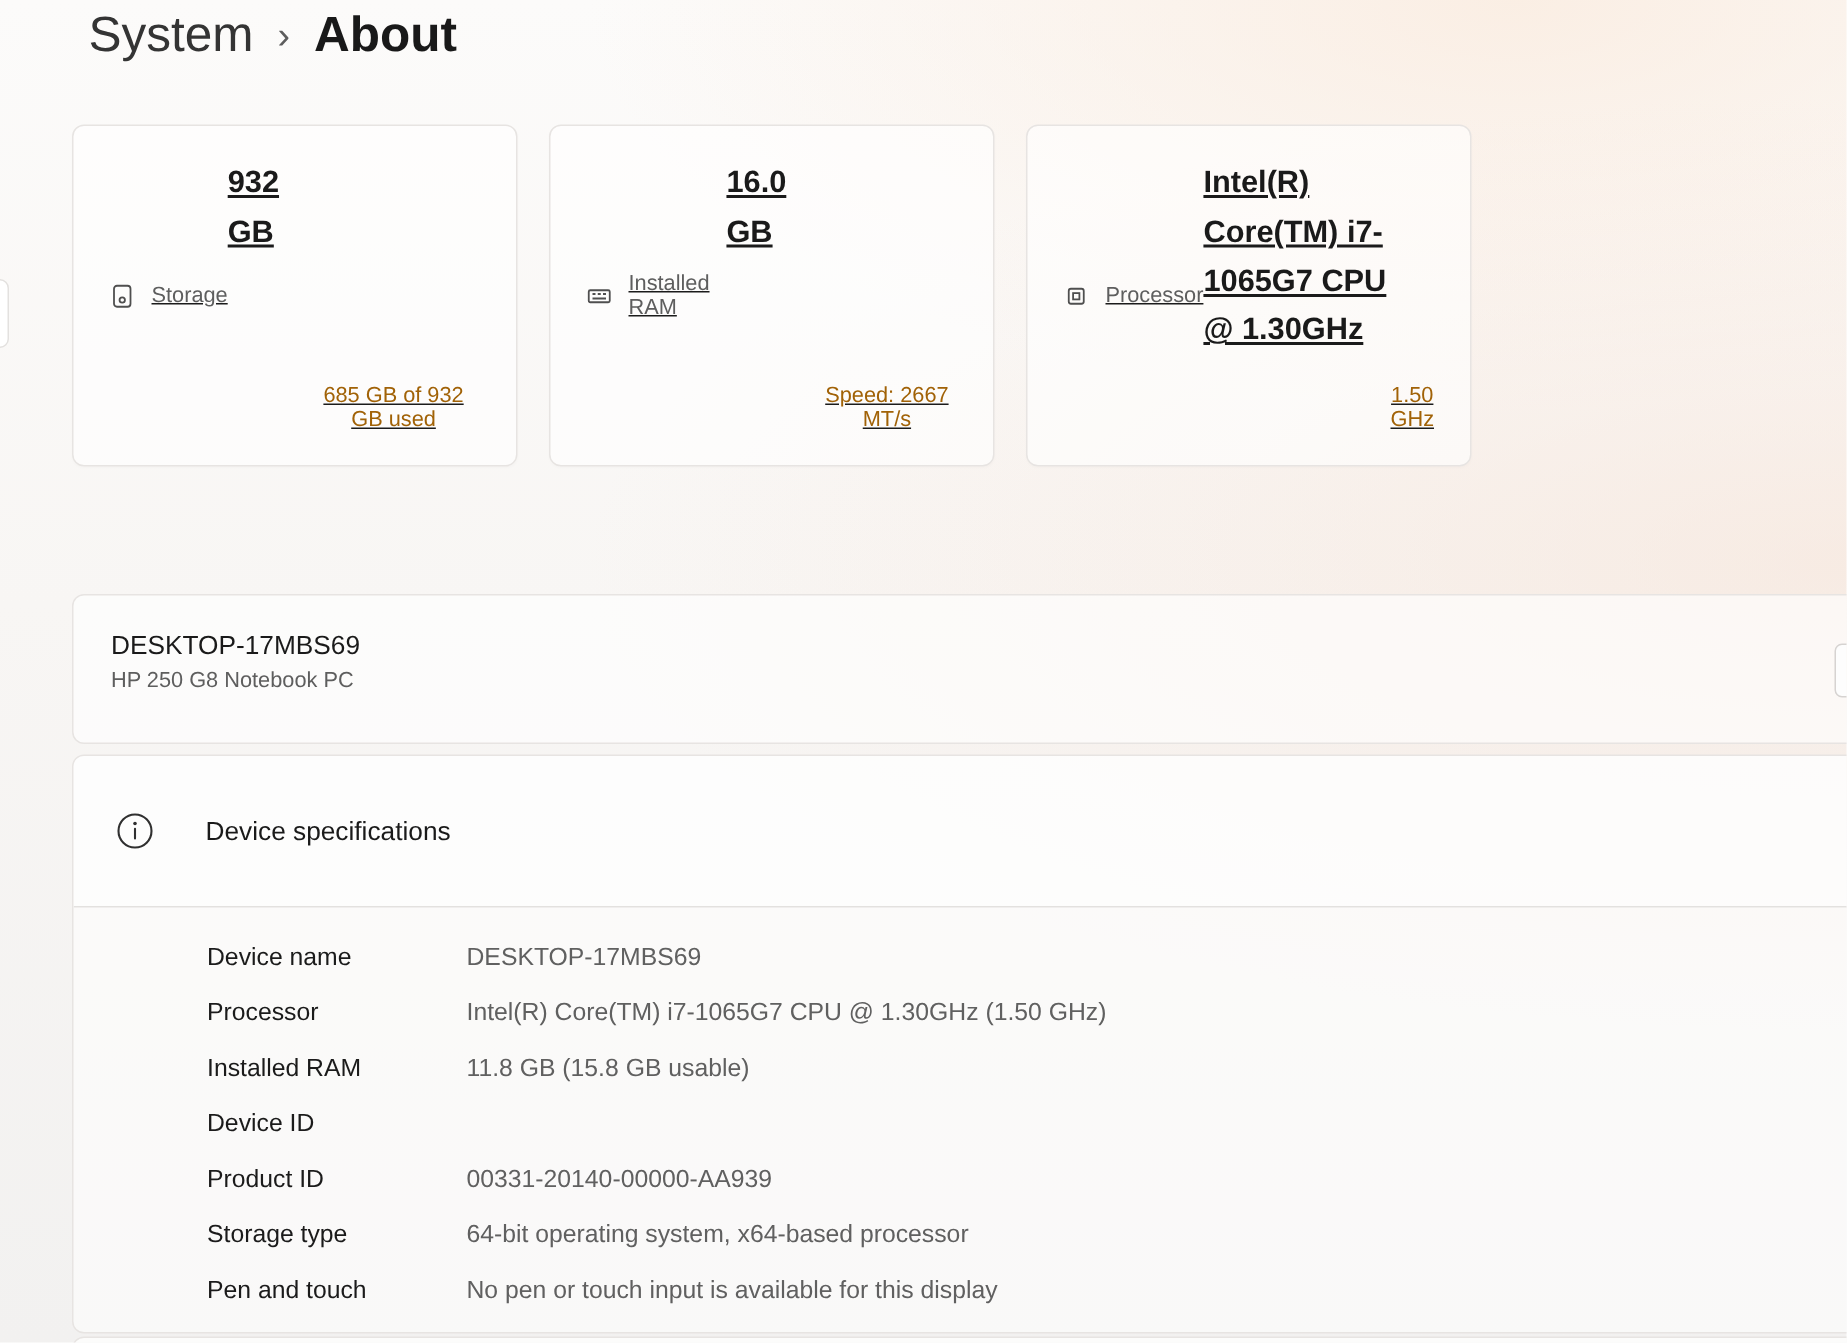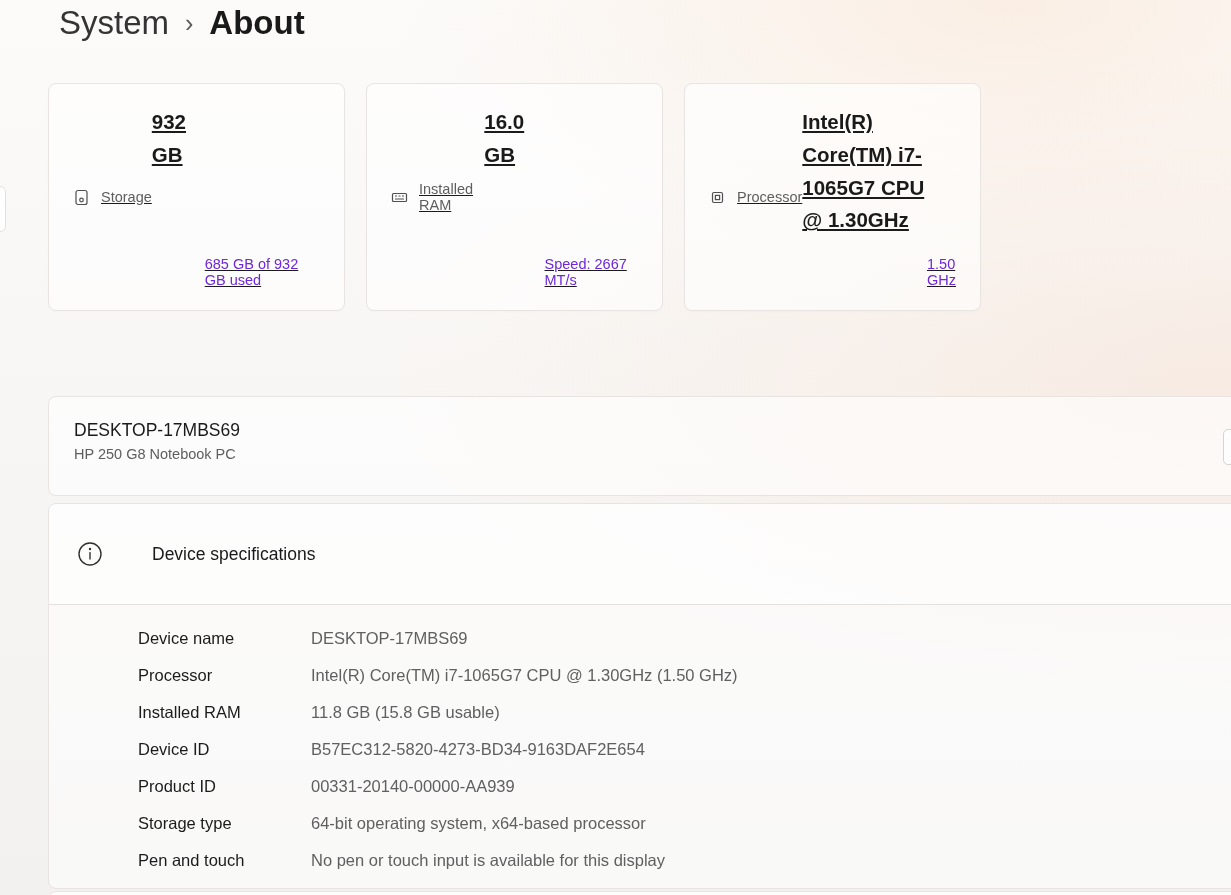--- a/index.html
+++ b/index.html
@@ -26,37 +26,37 @@
 
   
   .cards-row { position:absolute; top:83px; left:48px; display:flex; gap:21px; }
   .card { width:297px; height:228px; background:rgba(255,255,255,0.62);
     border:1px solid #e7e4e2; border-radius:8px; padding:22px 24px;
     display:flex; flex-direction:row; box-shadow:0 1px 2px rgba(0,0,0,0.02);text-decoration:underline; }
   .card-head { display:flex; align-items:center; gap:11px; color:#5e5e5e; }
   .card-label { font-size:14.5px; }
   .icon { display:inline-flex; color:#4f4f4f; flex:0 0 auto; }
   .card-value { font-size:20.5px; font-weight:700; color:#1a1a1a; line-height:1.6; }
-  .card-detail { margin-top:auto; font-size:14.5px; color:#6d28d9; }
+  .card-detail { margin-top:auto; font-size:14.5px; color:#a16207;text-align:center; }
 
   
   .device-card { position:absolute; top:396px; left:48px; width:1211px; height:100px;
     background:rgba(255,255,255,0.62); border:1px solid #e7e4e2; border-radius:8px;
     padding:23px 25px; }
   .device-name { font-size:17.5px; color:#1a1a1a; }
   .device-model { font-size:14.5px; color:#5e5e5e; margin-top:5px; }
   .rename-btn { position:absolute; left:1174px; top:32px; width:140px; height:36px;
     background:#fdfdfd; border:1px solid #d6d3d1; border-radius:5px; cursor:pointer; }
 
   
   .specs-card { position:absolute; top:503px; left:48px; width:1211px; height:386px;
     background:rgba(255,255,255,0.55); border:1px solid #e7e4e2; border-radius:8px; overflow:hidden; }
   .specs-header { height:101px; display:flex; align-items:center; padding-left:28px; gap:34px;
     background:rgba(255,255,255,0.55); border-bottom:1px solid #e3e1df; cursor:pointer; }
-  .specs-title { font-size:17.5px; color:#1a1a1a;margin-left:15px; }
+  .specs-title { font-size:17.5px; color:#1a1a1a; }
   .specs-body { padding:15px 0 0 89px; }
   .spec-row { display:flex; align-items:center; height:37px; font-size:16.5px; }
   .spec-label { width:173px; color:#1b1b1b; flex:0 0 auto; }
   .spec-value { color:#606060; }
 
   .next-card { position:absolute; top:891px; left:48px; width:1211px; height:24px;
     background:rgba(255,255,255,0.75); border:1px solid #e7e4e2; border-radius:8px 8px 0 0; }
 
   svg { display:block; }
 </style>
@@ -146,21 +146,20 @@
       <div class="spec-row">
         <div class="spec-label">Processor</div>
         <div class="spec-value">Intel(R) Core(TM) i7-1065G7 CPU @ 1.30GHz (1.50 GHz)</div>
       </div>
       <div class="spec-row">
         <div class="spec-label">Installed RAM</div>
         <div class="spec-value">11.8 GB (15.8 GB usable)</div>
       </div>
       <div class="spec-row">
         <div class="spec-label">Device ID</div>
-        <div class="spec-value">B57EC312-5820-4273-BD34-9163DAF2E654</div>
       </div>
       <div class="spec-row">
         <div class="spec-label">Product ID</div>
         <div class="spec-value">00331-20140-00000-AA939</div>
       </div>
       <div class="spec-row">
         <div class="spec-label">Storage type</div>
         <div class="spec-value">64-bit operating system, x64-based processor</div>
       </div>
       <div class="spec-row">

